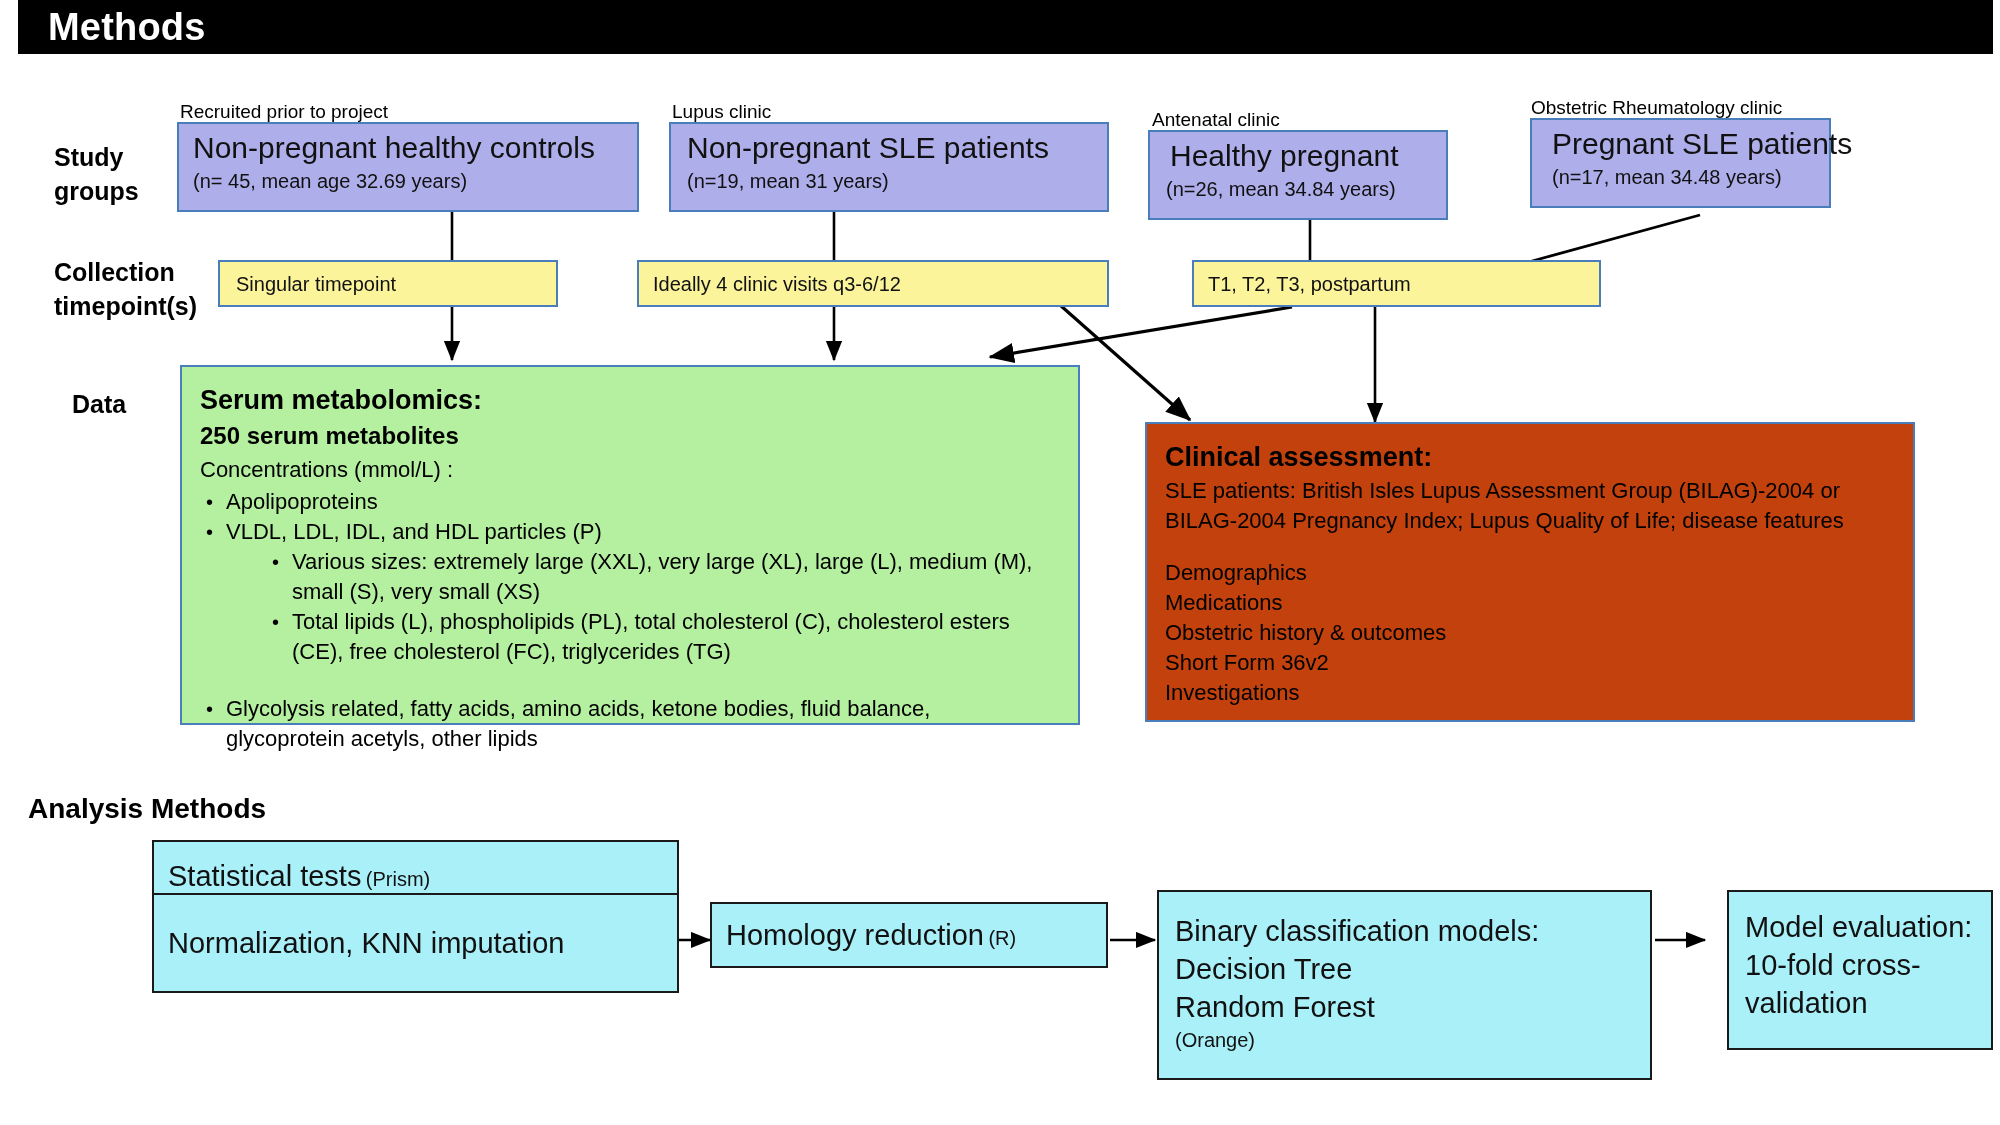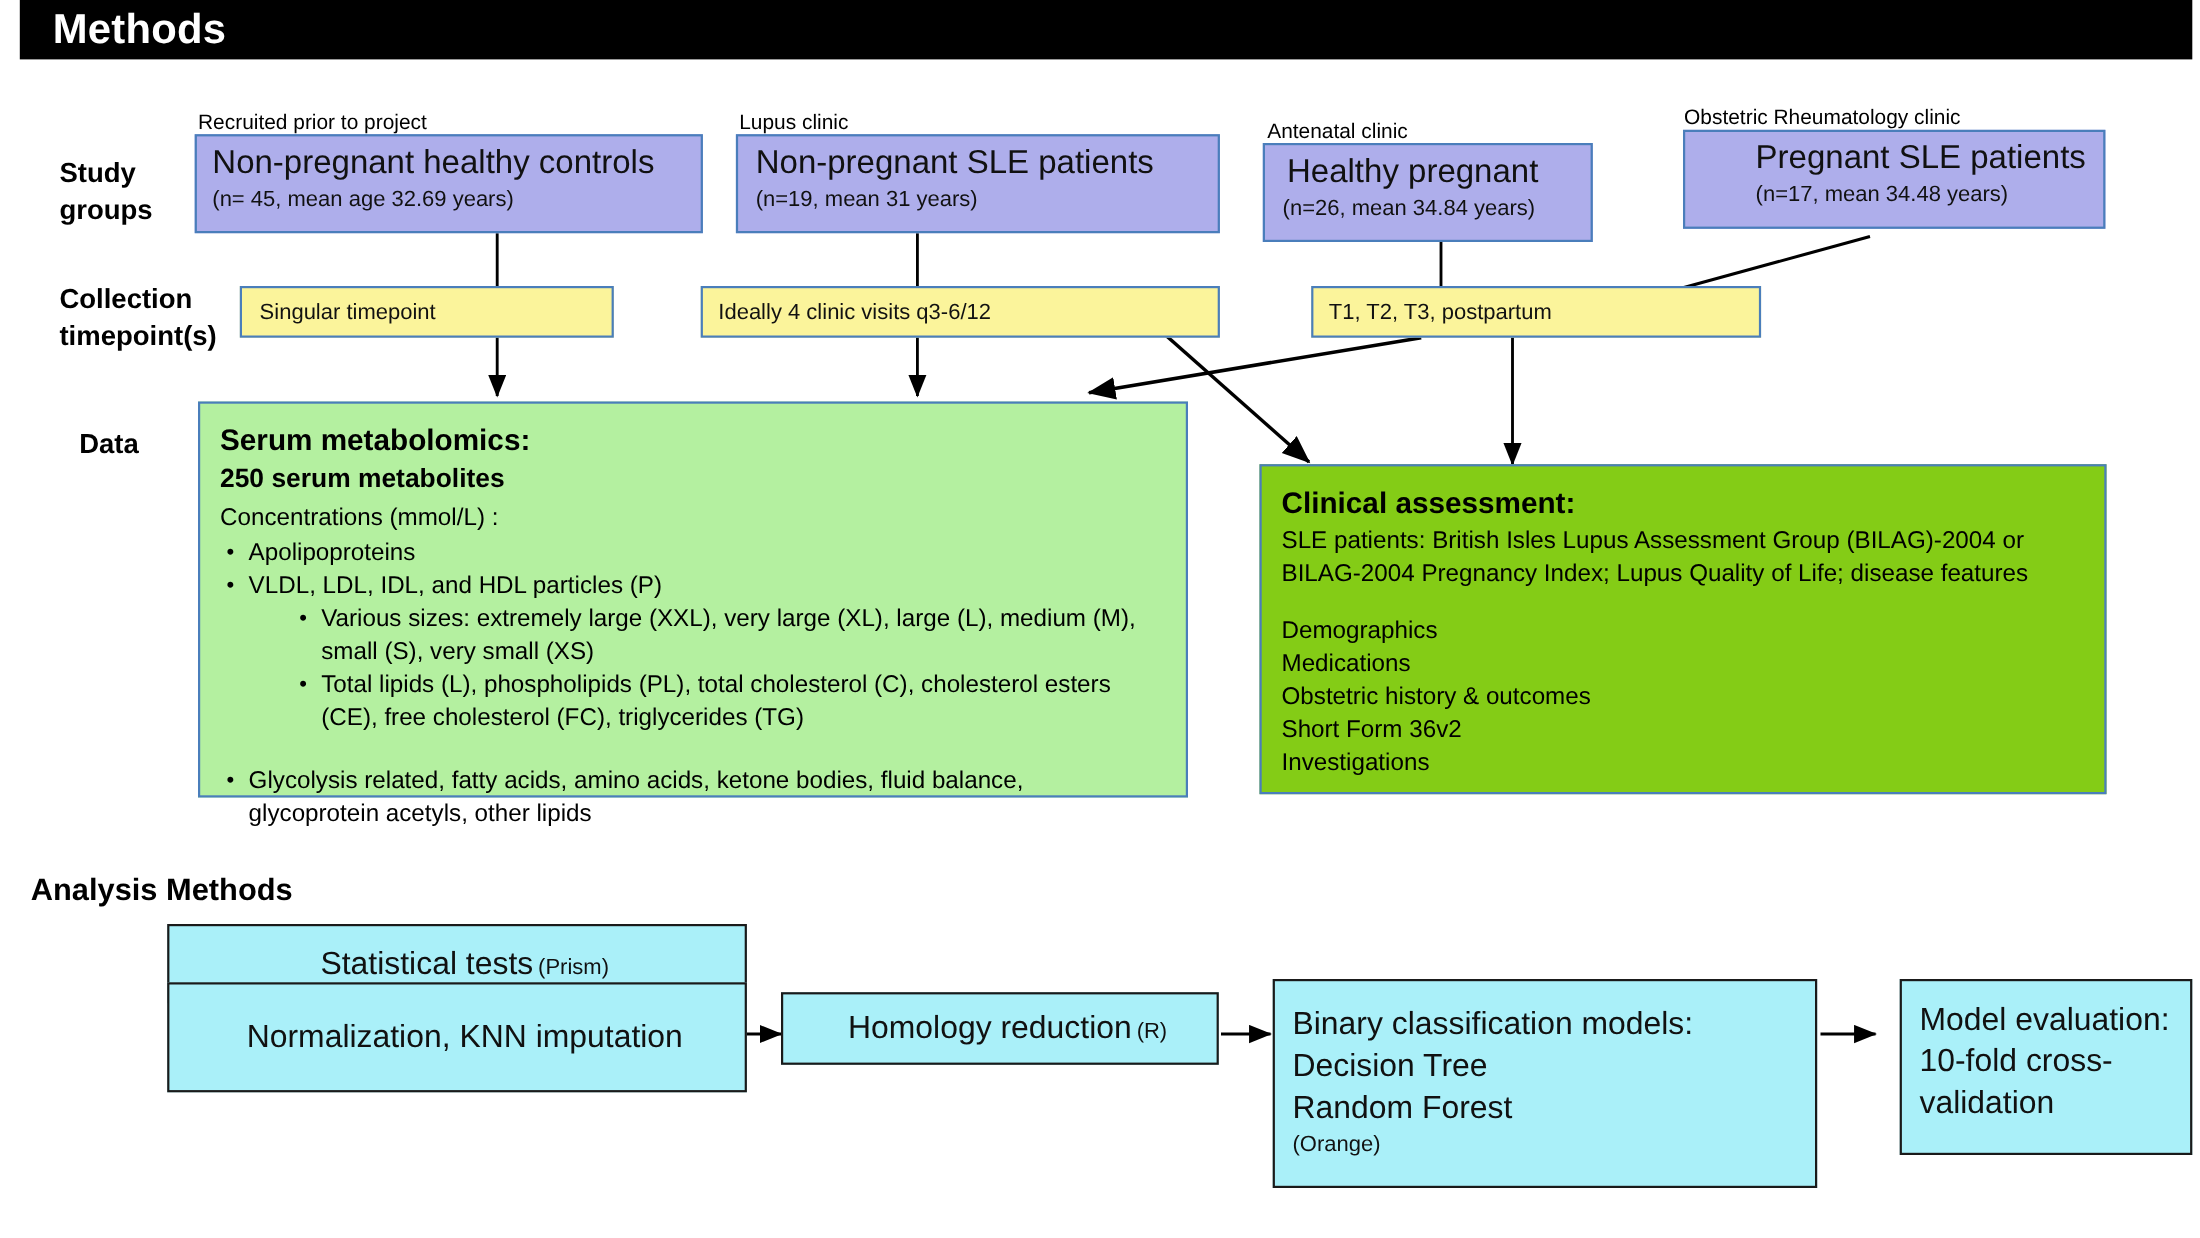--- a/index.html
+++ b/index.html
@@ -36,24 +36,24 @@
   .box-purple {
     background: #aeaeeb; border: 2px solid #4a7ebb;
   }
   .box-yellow {
     background: #fbf49b; border: 2px solid #4a7ebb;
   }
   .box-green {
     background: #b4f0a0; border: 2px solid #4a7ebb;
   }
   .box-pink {
-    background: #84cc16; border: 2px solid #4a7ebb;
+    background: #c2410c; border: 2px solid #4a7ebb;
   }
   .box-cyan {
-    background: #aaf0f9; border: 2px solid #1a1a1a; justify-content: center;
+    background: #aaf0f9; border: 2px solid #1a1a1a;
   }
 
   .caption {
     position: absolute;
     font-size: 19px; color: #000000; line-height: 24px; white-space: nowrap;
   }
 
   .grp-title {
     font-size: 30px; color: #111; line-height: 36px; white-space: nowrap;
   }
@@ -165,21 +165,21 @@
     <div class="grp-sub" style="margin:2px 0 0 16px;">(n=19, mean 31 years)</div>
   </div>
 
   <div class="caption" style="left:1152px; top:108px;">Antenatal clinic</div>
   <div class="box box-purple" style="left:1148px; top:130px; width:300px; height:90px;">
     <div class="grp-title" style="margin:6px 0 0 20px;">Healthy pregnant</div>
     <div class="grp-sub" style="margin:2px 0 0 16px;">(n=26, mean 34.84 years)</div>
   </div>
 
   <div class="caption" style="left:1531px; top:96px;">Obstetric Rheumatology clinic</div>
-  <div class="box box-purple" style="left:1530px; top:118px; width:384px; height:90px;padding-left:44px;">
+  <div class="box box-purple" style="left:1530px; top:118px; width:301px; height:90px;">
     <div class="grp-title" style="margin:6px 0 0 20px;">Pregnant SLE patients</div>
     <div class="grp-sub" style="margin:2px 0 0 20px;">(n=17, mean 34.48 years)</div>
   </div>
 
   <div class="box box-yellow" style="left:218px; top:260px; width:340px; height:47px; display:flex; align-items:center;">
     <div class="yellow-text" style="margin-left:16px;">Singular timepoint</div>
   </div>
 
   <div class="box box-yellow" style="left:637px; top:260px; width:472px; height:47px; display:flex; align-items:center;">
     <div class="yellow-text" style="margin-left:14px;">Ideally 4 clinic visits q3-6/12</div>

